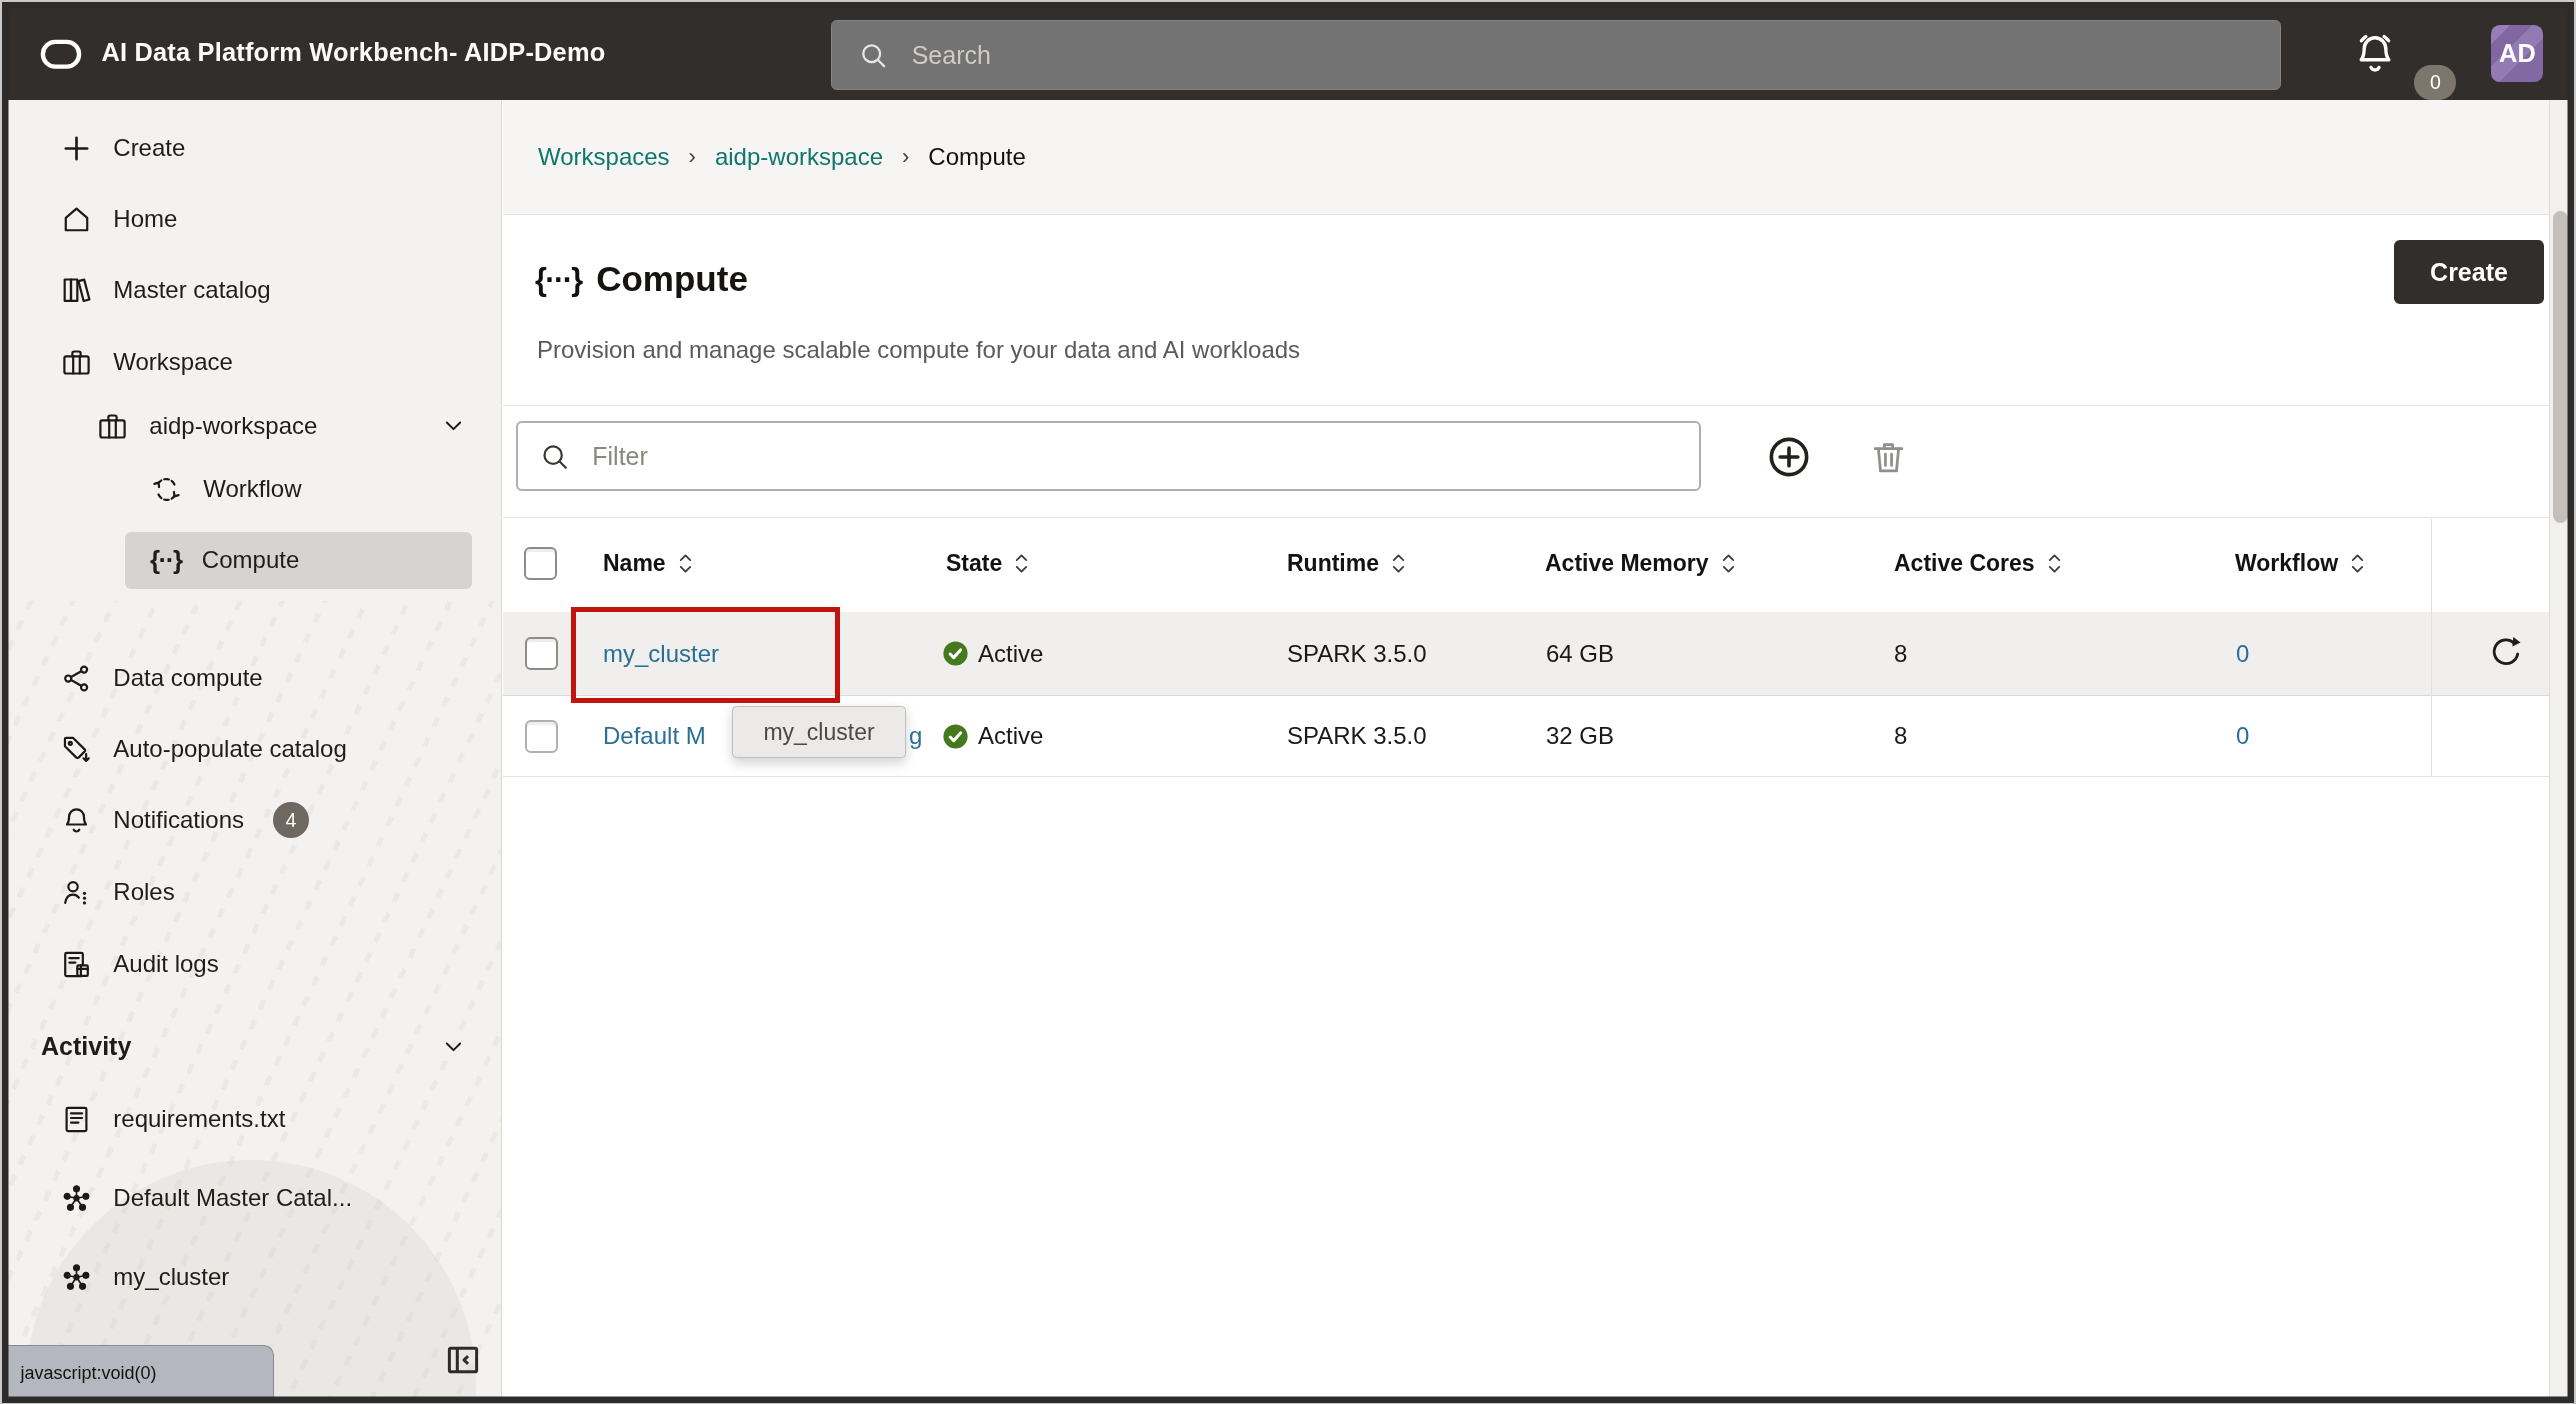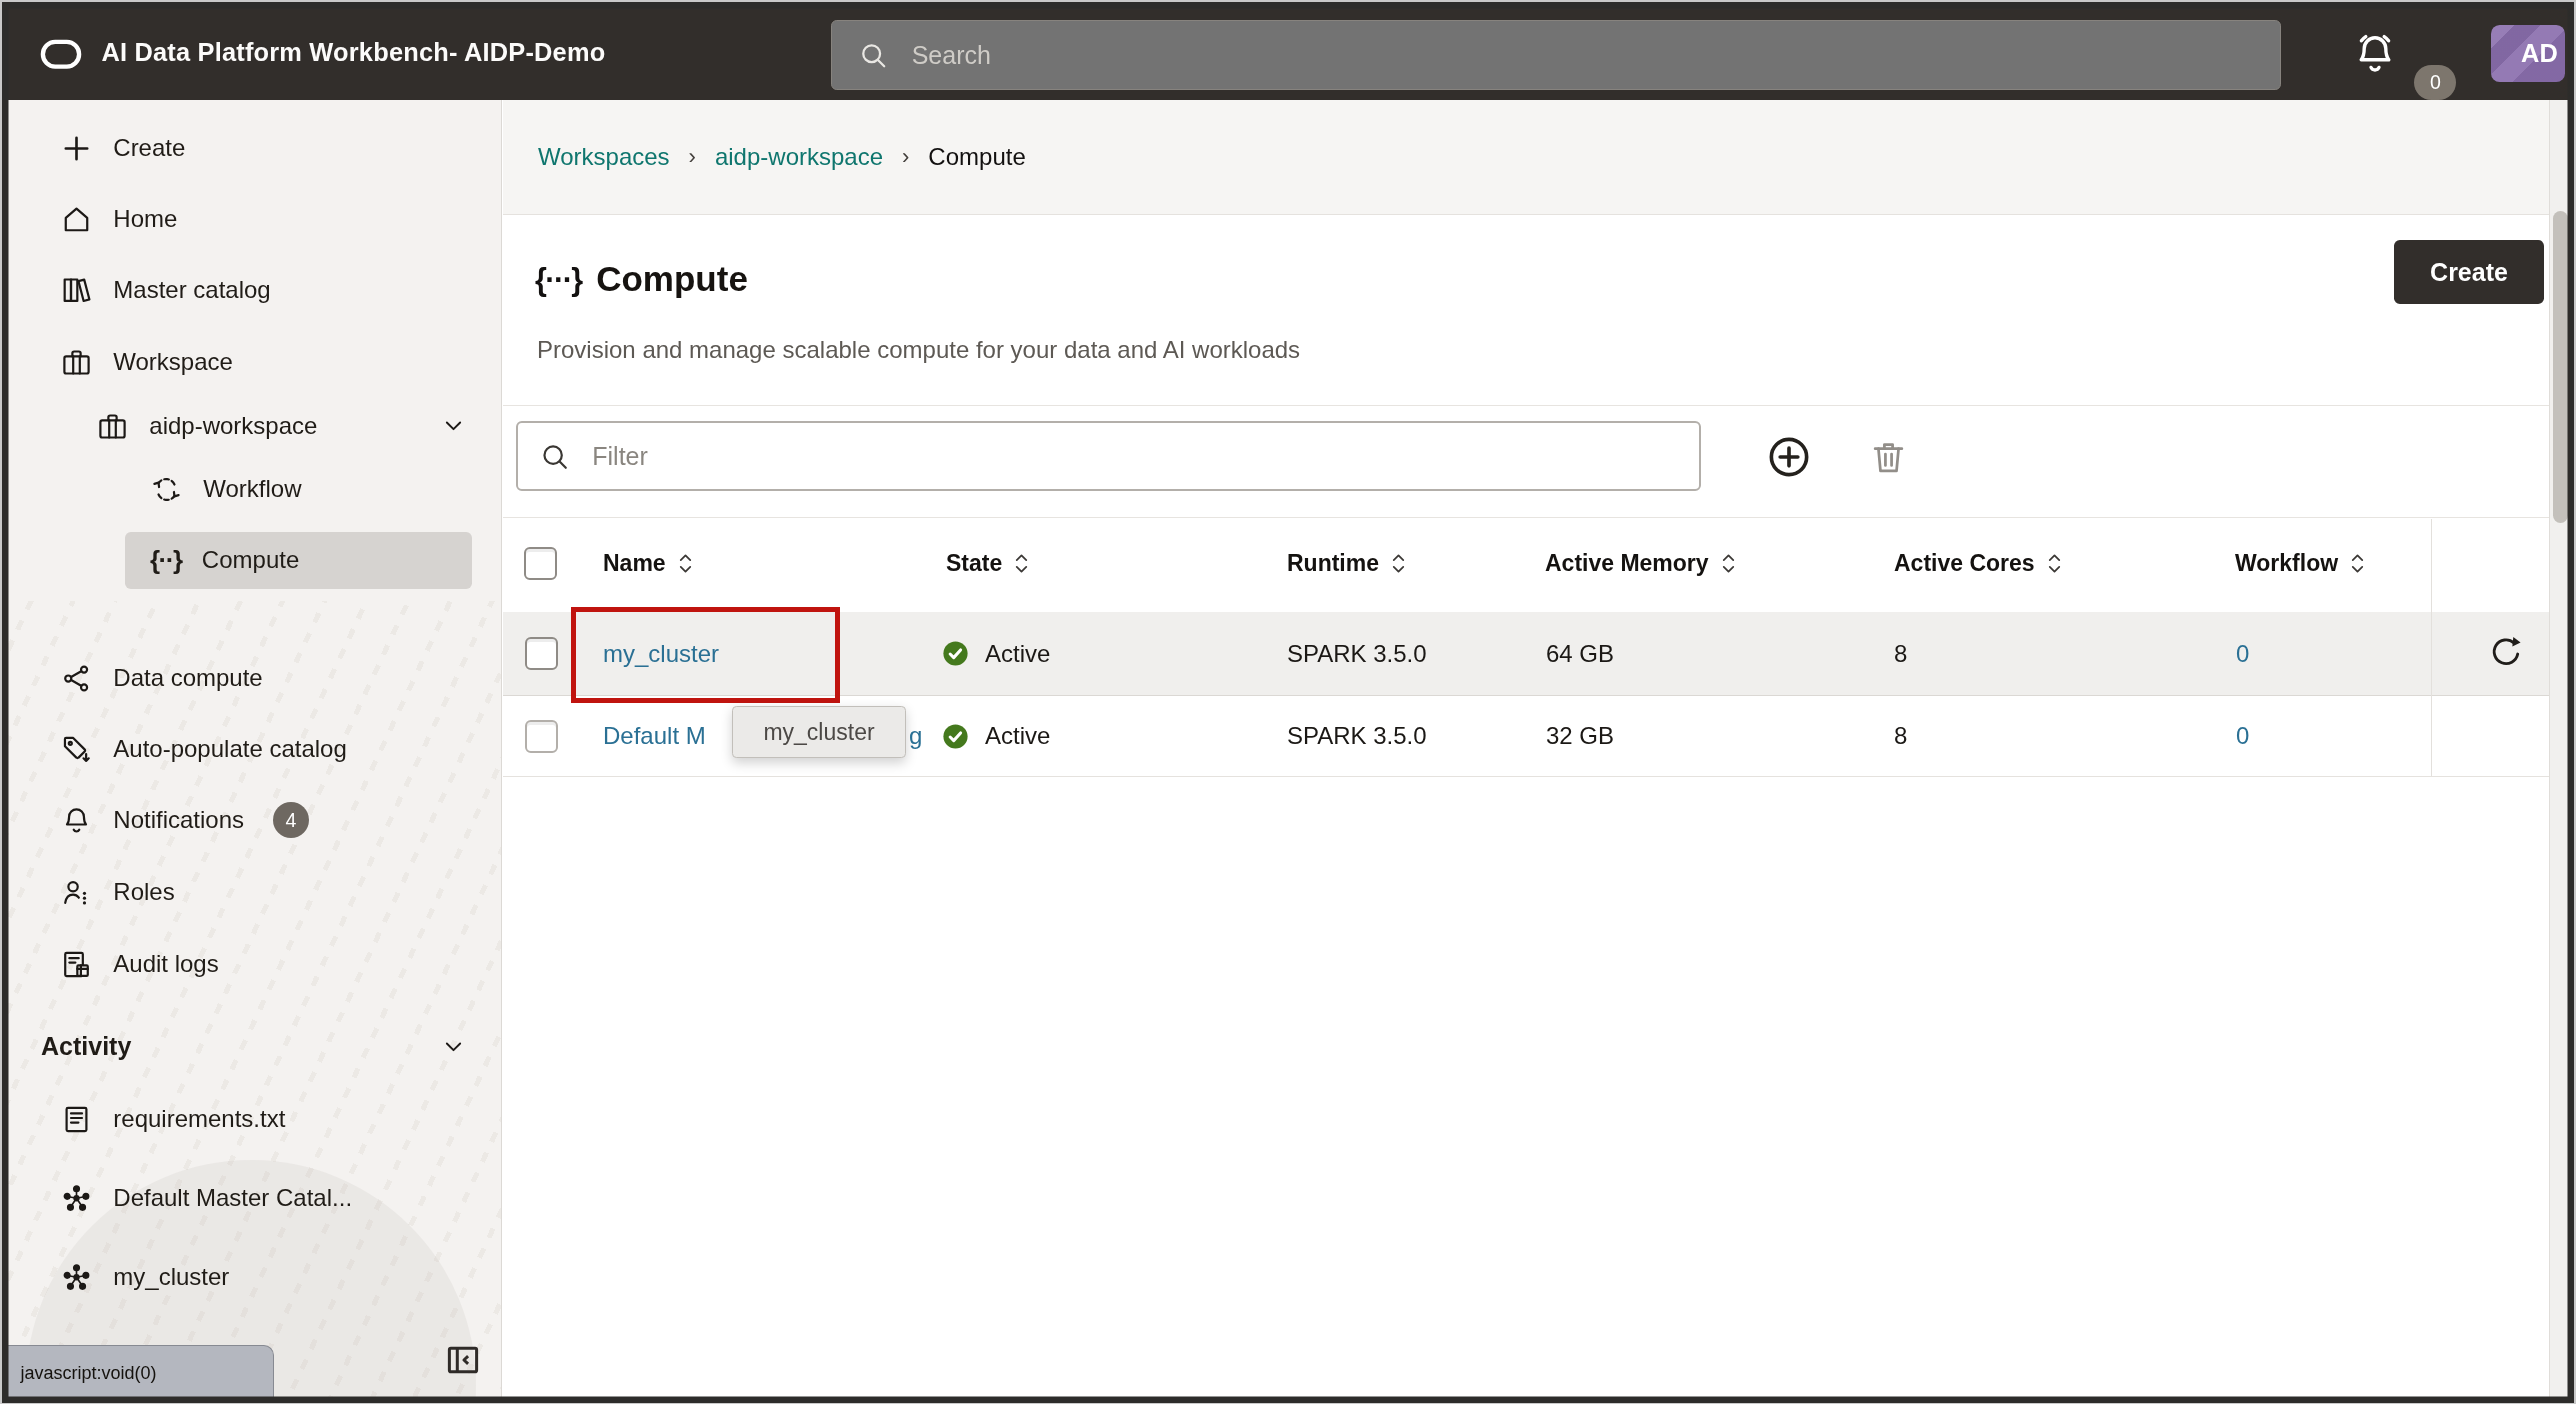--- a/index.html
+++ b/index.html
@@ -20,21 +20,21 @@
   .searchwrap svg{margin-left:25px;}
   .searchwrap input{flex:1;margin-left:20.3px;background:transparent;border:none;outline:none;
     color:#e9e7e3;font-size:25px;font-family:inherit;}
   .searchwrap input::placeholder{color:#cfccc7;}
   .bell{position:absolute;left:2347px;top:26px;}
   .bell-badge{position:absolute;left:2410px;top:61px;width:42px;height:35px;border-radius:17.4px;
     background:#7d766d;color:#fff;font-size:19.6px;display:flex;align-items:center;justify-content:center;}
   .avatar{position:absolute;left:2487px;top:20.3px;width:52px;height:57px;border-radius:8.7px;
     background:#8b6fae;color:#fff;font-size:25.4px;font-weight:800;display:flex;align-items:center;
     justify-content:center;background-image:linear-gradient(135deg,rgba(255,255,255,.10) 0 18%,
-    rgba(0,0,0,.07) 18% 38%,rgba(255,255,255,.08) 38% 60%,rgba(0,0,0,.06) 60% 100%);padding-left:22px;}
+    rgba(0,0,0,.07) 18% 38%,rgba(255,255,255,.08) 38% 60%,rgba(0,0,0,.06) 60% 100%);}
 
   
   .sidebar{position:absolute;left:4.4px;top:100px;width:497px;height:1300px;background:#f4f2f0;
     border-right:1.5px solid #dcd9d5;}
   .wm-dots{position:absolute;left:0;top:501px;width:497px;height:799px;opacity:.55;
     background:repeating-linear-gradient(115deg,transparent 0 22px,#e6e2dd 22px 27px,transparent 27px 38px);
     -webkit-mask-image:repeating-linear-gradient(25deg,#000 0 10.2px,transparent 10.2px 22px);
     mask-image:repeating-linear-gradient(25deg,#000 0 10.2px,transparent 10.2px 22px);}
   .wm-circle{position:absolute;left:22px;top:1060px;width:450px;height:450px;border-radius:50%;
     background:rgba(188,181,172,.16);}
@@ -76,21 +76,21 @@
 
   .hdr-cell{position:absolute;top:543px;height:41px;display:flex;align-items:center;gap:10.2px;
     font-size:23px;font-weight:700;color:#141210;}
   .cb{width:33px;height:33px;border:2.2px solid #8f8b86;border-radius:5.8px;background:#fff;
     box-shadow:inset 0 2.9px 0 rgba(0,0,0,.07);box-sizing:border-box;}
   .cb.lite{border-color:#b3afaa;}
   .row{position:absolute;left:503px;width:2069px;}
   .row1{top:612px;height:83px;background:#f0efed;border-bottom:1.5px solid #dbd8d4;}
   .row2{top:696px;height:80px;background:#fff;border-bottom:1.5px solid #e5e2de;}
   .cell{position:absolute;top:0;height:100%;display:flex;align-items:center;font-size:24px;color:#1b1815;}
-  .c-cb{left:22px}.c-name{left:100px}.c-state{left:436px;gap:13px}.c-run{left:784px;font-weight:500}
+  .c-cb{left:22px}.c-name{left:100px}.c-state{left:436px;gap:6px}.c-run{left:784px;font-weight:500}
   .c-mem{left:1043px}.c-cores{left:1391px}.c-nb{left:1733px}
   .link{color:#2a7094;cursor:pointer;}
   .col-div{position:absolute;left:2431px;top:519px;width:0;height:257px;border-left:1.5px solid #e3e0dc;}
   .refresh{position:absolute;left:2487px;top:633px;}
   .scrollbar{position:absolute;left:2549px;top:100px;width:22.5px;height:1300px;background:#f1f0ee;
     border-left:0.7px solid #e0ddd9;}
   .thumb{position:absolute;left:2553px;top:211px;width:15.3px;height:312px;background:#c3c0bb;border-radius:8px;}
 
   .red-box{position:absolute;left:571px;top:607px;width:269px;height:96px;border:5.1px solid #c0140f;
     z-index:20;box-sizing:border-box;}

